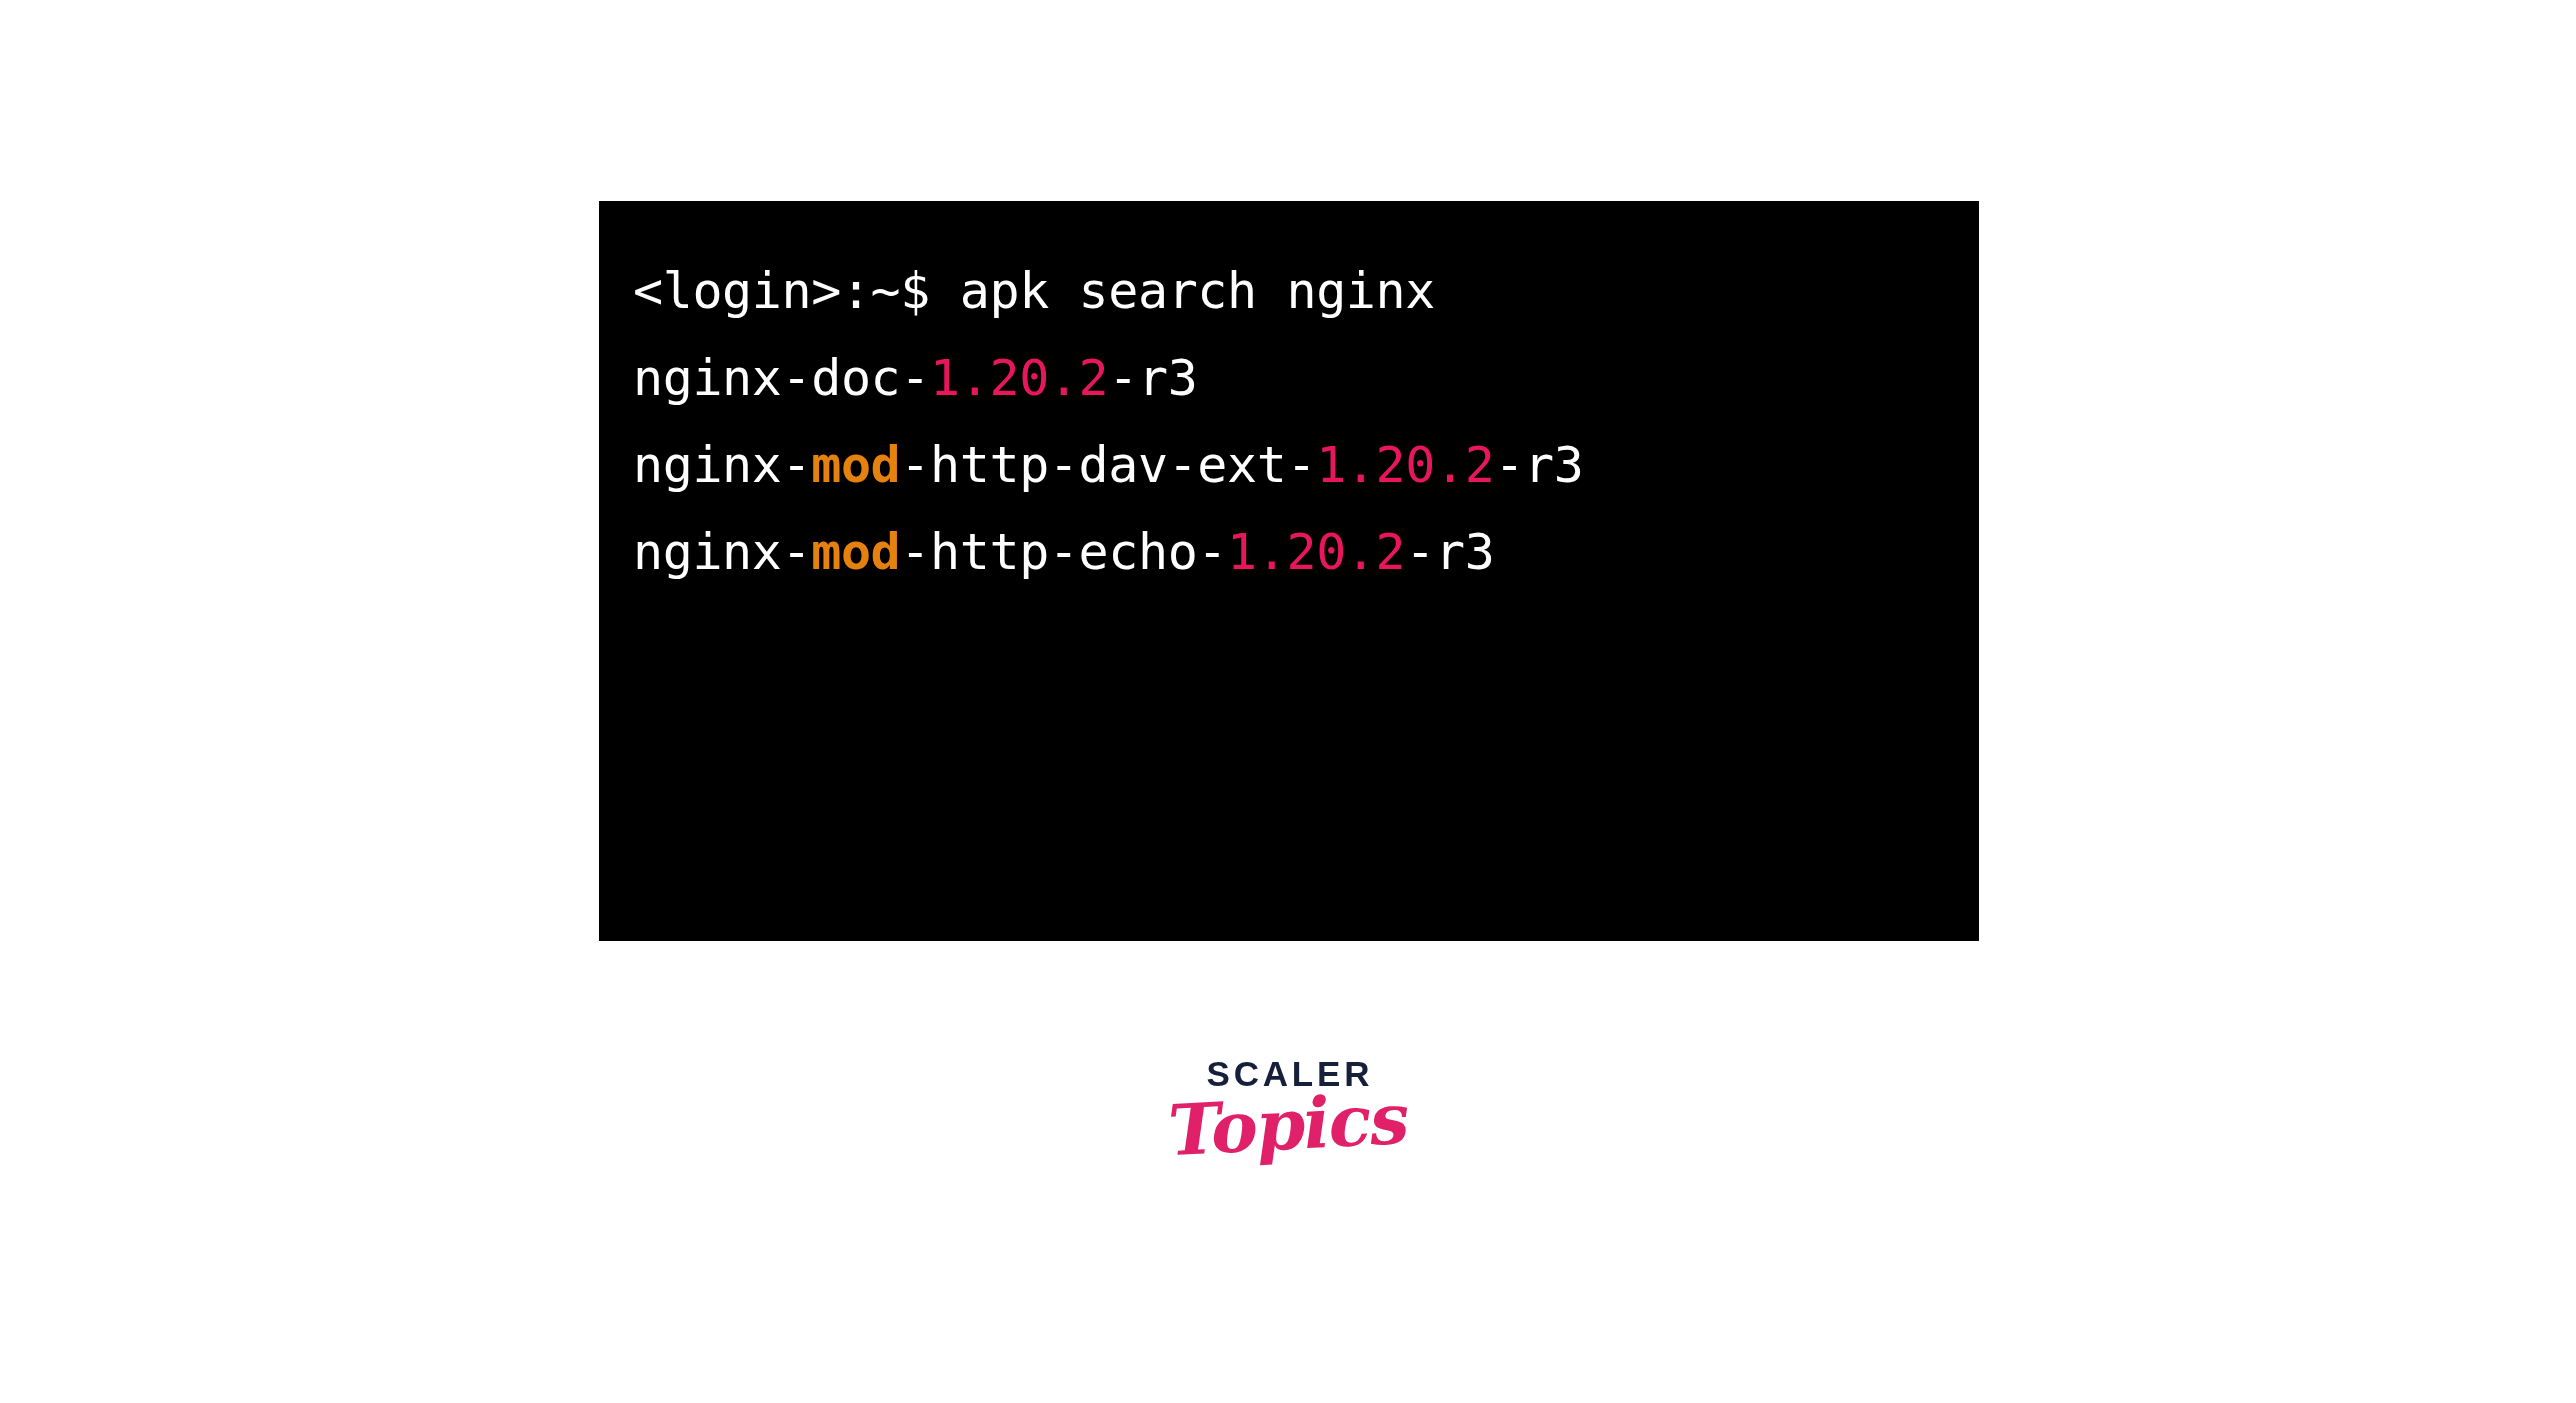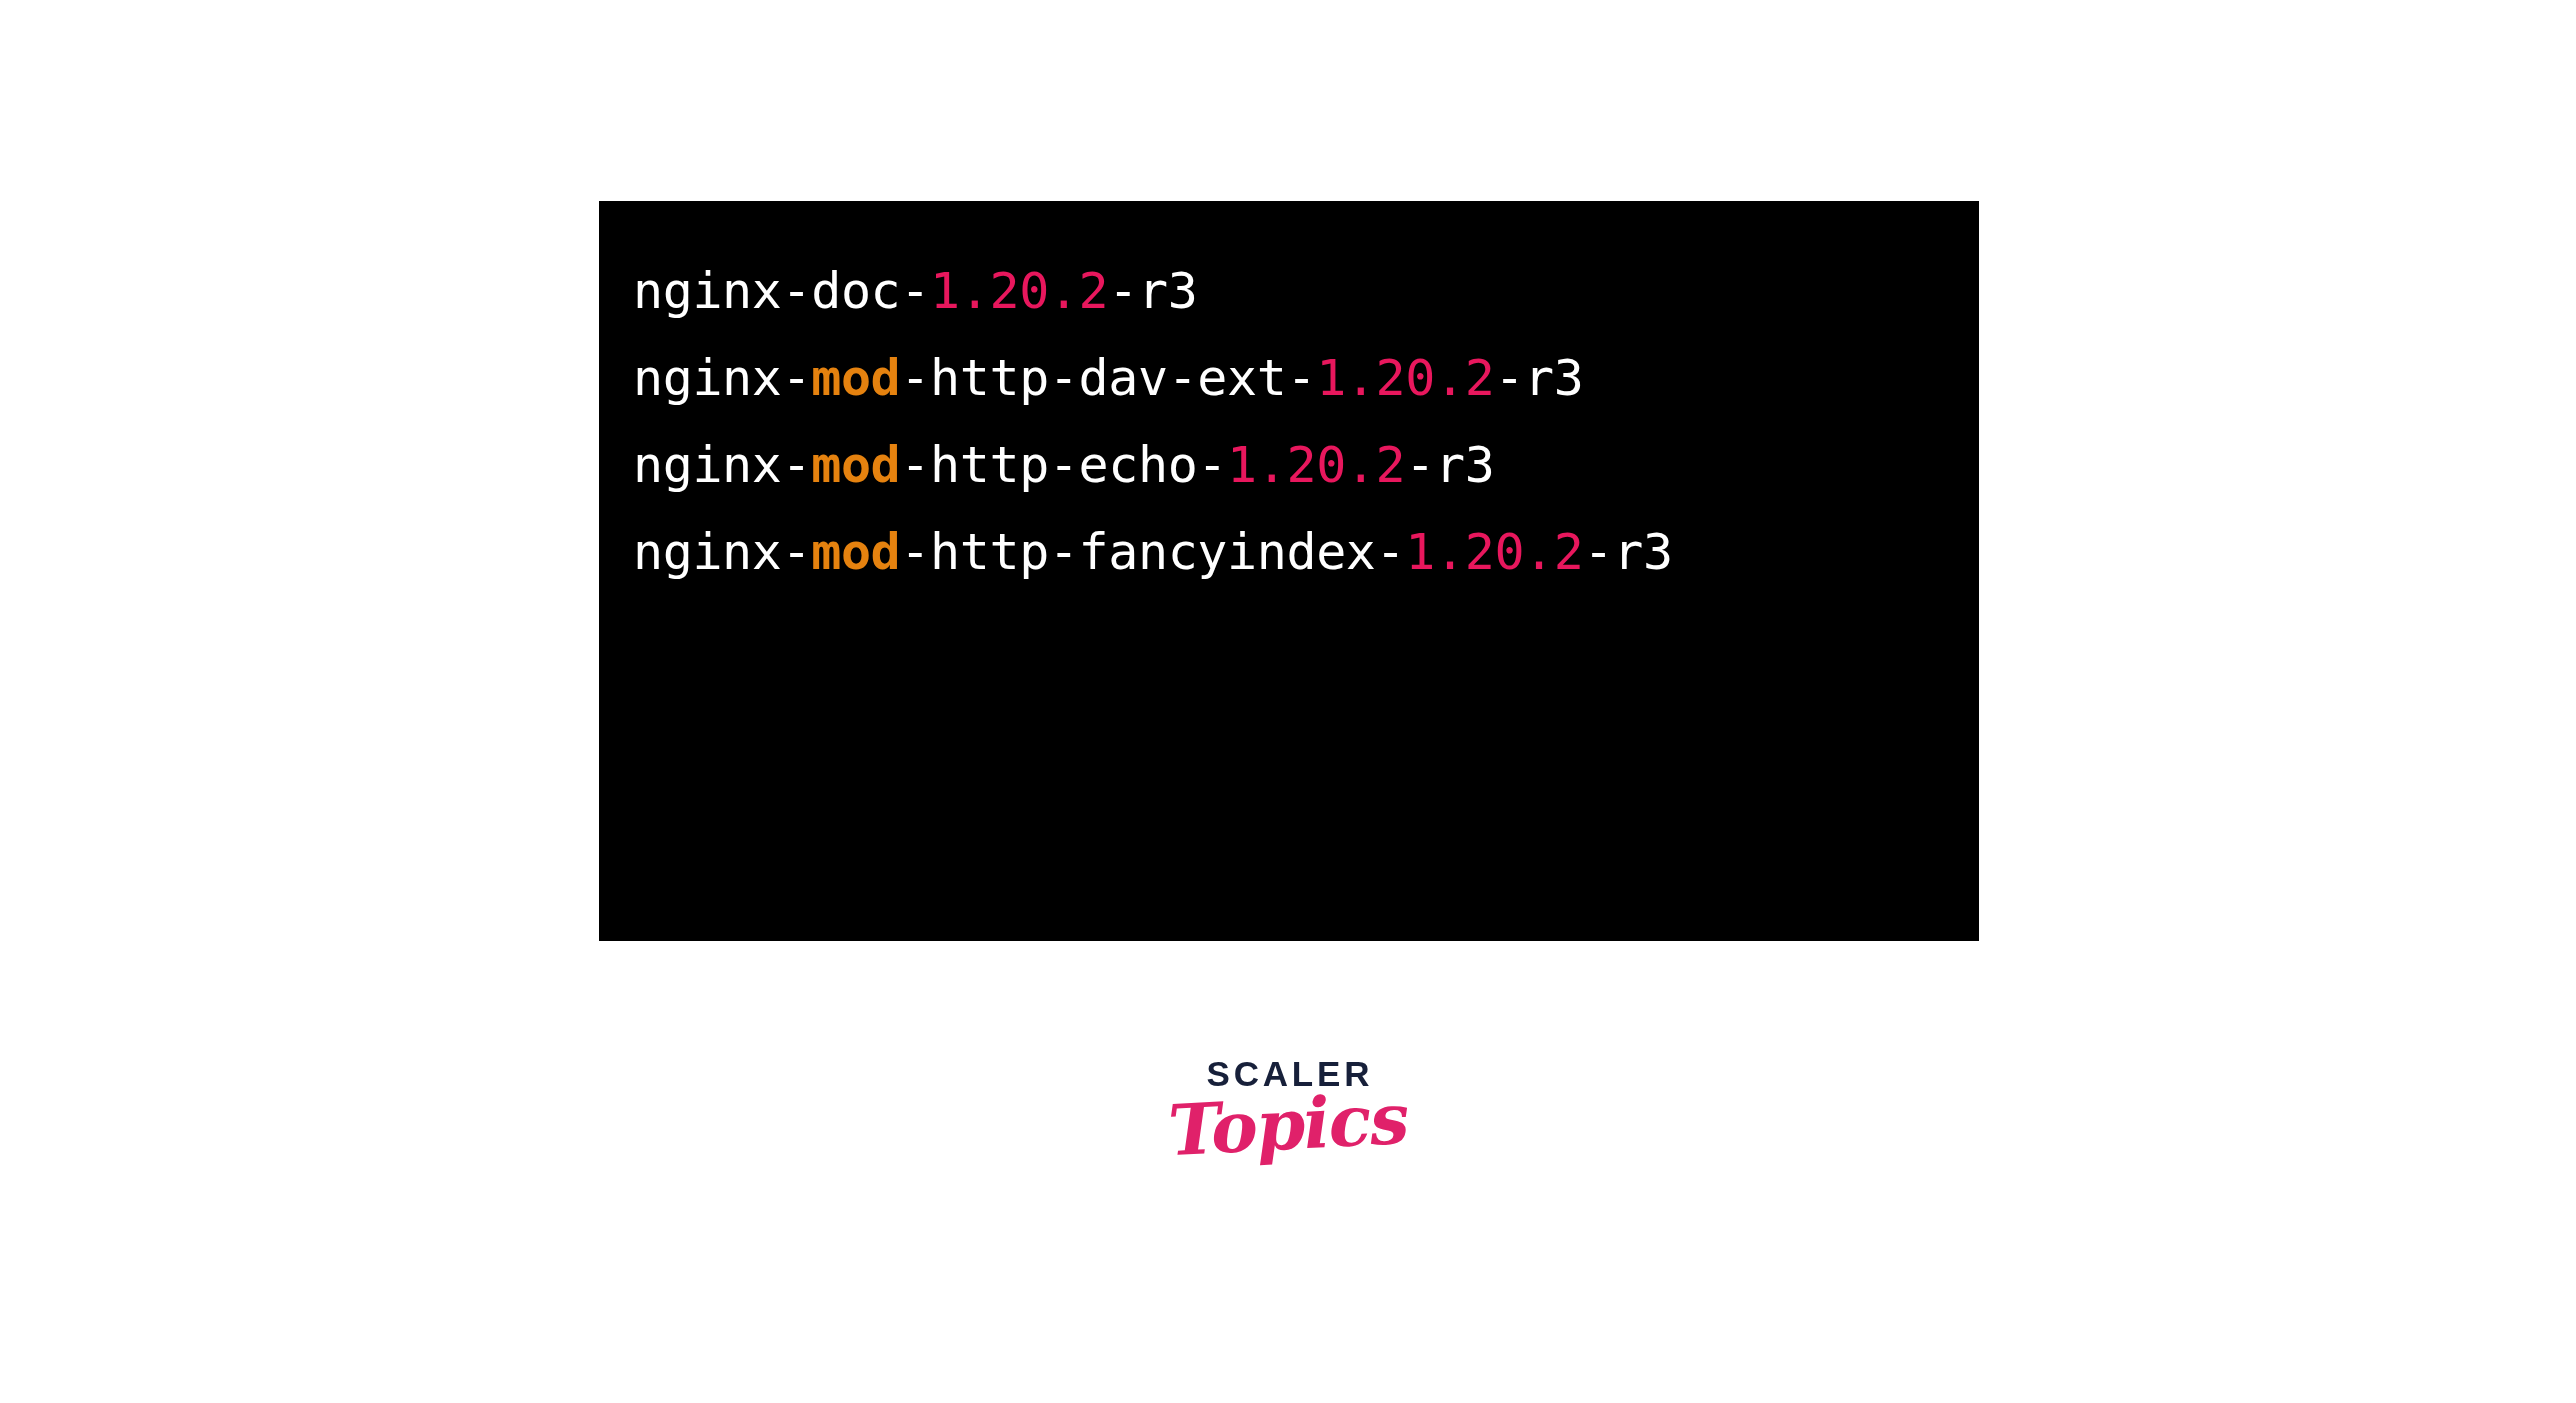--- a/index.html
+++ b/index.html
@@ -70,24 +70,24 @@
     letter-spacing: -1.5px;
     transform: rotate(-3deg);
     transform-origin: center center;
   }
 </style>
 </head>
 <body>
 
 <div id="terminal-window">
   <div id="terminal-output">
+      <div class="term-line"><span class="seg-white">&lt;login&gt;:~$ apk search nginx</span></div>
       <div class="term-line"><span class="seg-white">nginx-doc-</span><span class="seg-pink">1.20.2</span><span class="seg-white">-r3</span></div>
       <div class="term-line"><span class="seg-white">nginx-</span><span class="seg-orange">mod</span><span class="seg-white">-http-dav-ext-</span><span class="seg-pink">1.20.2</span><span class="seg-white">-r3</span></div>
       <div class="term-line"><span class="seg-white">nginx-</span><span class="seg-orange">mod</span><span class="seg-white">-http-echo-</span><span class="seg-pink">1.20.2</span><span class="seg-white">-r3</span></div>
-      <div class="term-line"><span class="seg-white">nginx-</span><span class="seg-orange">mod</span><span class="seg-white">-http-fancyindex-</span><span class="seg-pink">1.20.2</span><span class="seg-white">-r3</span></div>
     </div>
 </div>
 
 <div id="scaler-logo">
   <div id="scaler-wordmark">SCALER</div>
   <div id="topics-wordmark">Topics</div>
 </div>
 
 
 </body></html>

